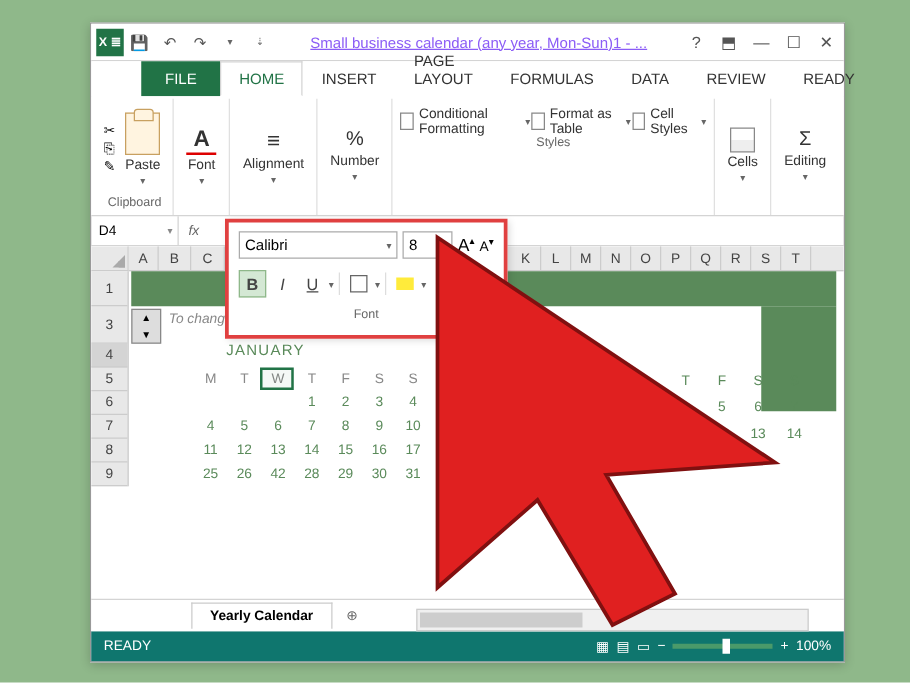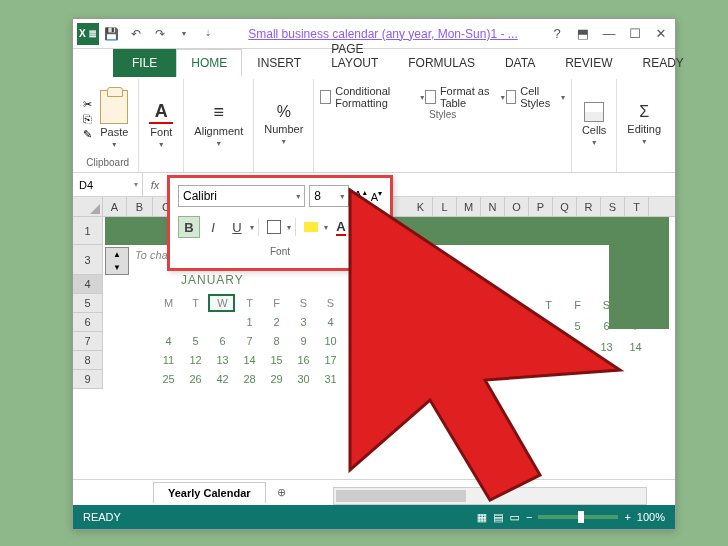--- a/index.html
+++ b/index.html
@@ -25,21 +25,21 @@
   .clip-icon::before{content:"";position:absolute;top:-4px;left:6px;width:14px;height:8px;border:1px solid #c8a060;border-radius:3px 3px 0 0;background:#fff4e0;}
   .font-icon { width: 24px; height: 24px; display:flex;align-items:center;justify-content:center;font-size:18px;font-weight:bold;color:#333;border-bottom:2px solid #d00; }
   .dd-arrow { font-size: 8px; color: #666; }
   .styles-items { display:flex; flex-direction:row; align-items:center; gap:1px; font-size:11px; color:#333; padding-top:4px;}
   .styles-items div { display:flex; align-items:center; gap:4px;}
   .si-icon{width:14px;height:14px;border:1px solid #888;display:inline-block;}
   .formula-row { height: 24px; display: flex; align-items: center; border-bottom: 1px solid #d4d4d4; font-size: 11px; }
   .name-box { width: 70px; height: 100%; border-right: 1px solid #d4d4d4; padding: 0 6px; display:flex;align-items:center; position:relative;}
   .name-box::after{content:"▾";position:absolute;right:4px;font-size:8px;color:#888;}
   .fx { width: 24px; text-align: center; color: #666; font-style: italic; }
-  .font-popup { position: absolute; left: 167px; top: 175px; width: 226px; height: 96px; background: #fff; border: 3px solid #e04040; padding: 6px 8px 2px; z-index: 5; box-shadow: 2px 2px 6px rgba(0,0,0,.15);}
+  .font-popup { position: absolute; left: 180px; top: 175px; width: 226px; height: 96px; background: #fff; border: 3px solid #e04040; padding: 6px 8px 2px; z-index: 5; box-shadow: 2px 2px 6px rgba(0,0,0,.15);}
   .fp-row1 { display: flex; gap: 4px; align-items: center; height: 24px; }
   .fp-font { flex:1; height: 22px; border: 1px solid #ababab; font-size: 12px; padding: 0 4px; display:flex;align-items:center;justify-content:space-between; background:#fff;}
   .fp-size { width: 40px; height: 22px; border: 1px solid #ababab; font-size: 12px; padding: 0 4px; display:flex;align-items:center;justify-content:space-between; background:#fff;}
   .fp-A { font-size: 14px; }
   .fp-row2 { display: flex; gap: 2px; align-items: center; height: 26px; margin-top: 6px; }
   .fp-btn { width: 22px; height: 22px; display: flex; align-items: center; justify-content: center; font-size: 13px; color:#444; }
   .fp-btn.bold { font-weight: bold; background:#d4e8d4; border:1px solid #8fb88a; }
   .fp-sep { width:1px; height:18px; background:#ddd; margin:0 2px;}
   .fp-border{width:14px;height:14px;border:1px solid #666;}
   .fp-fill{width:14px;height:10px;background:#ffeb3b;}

